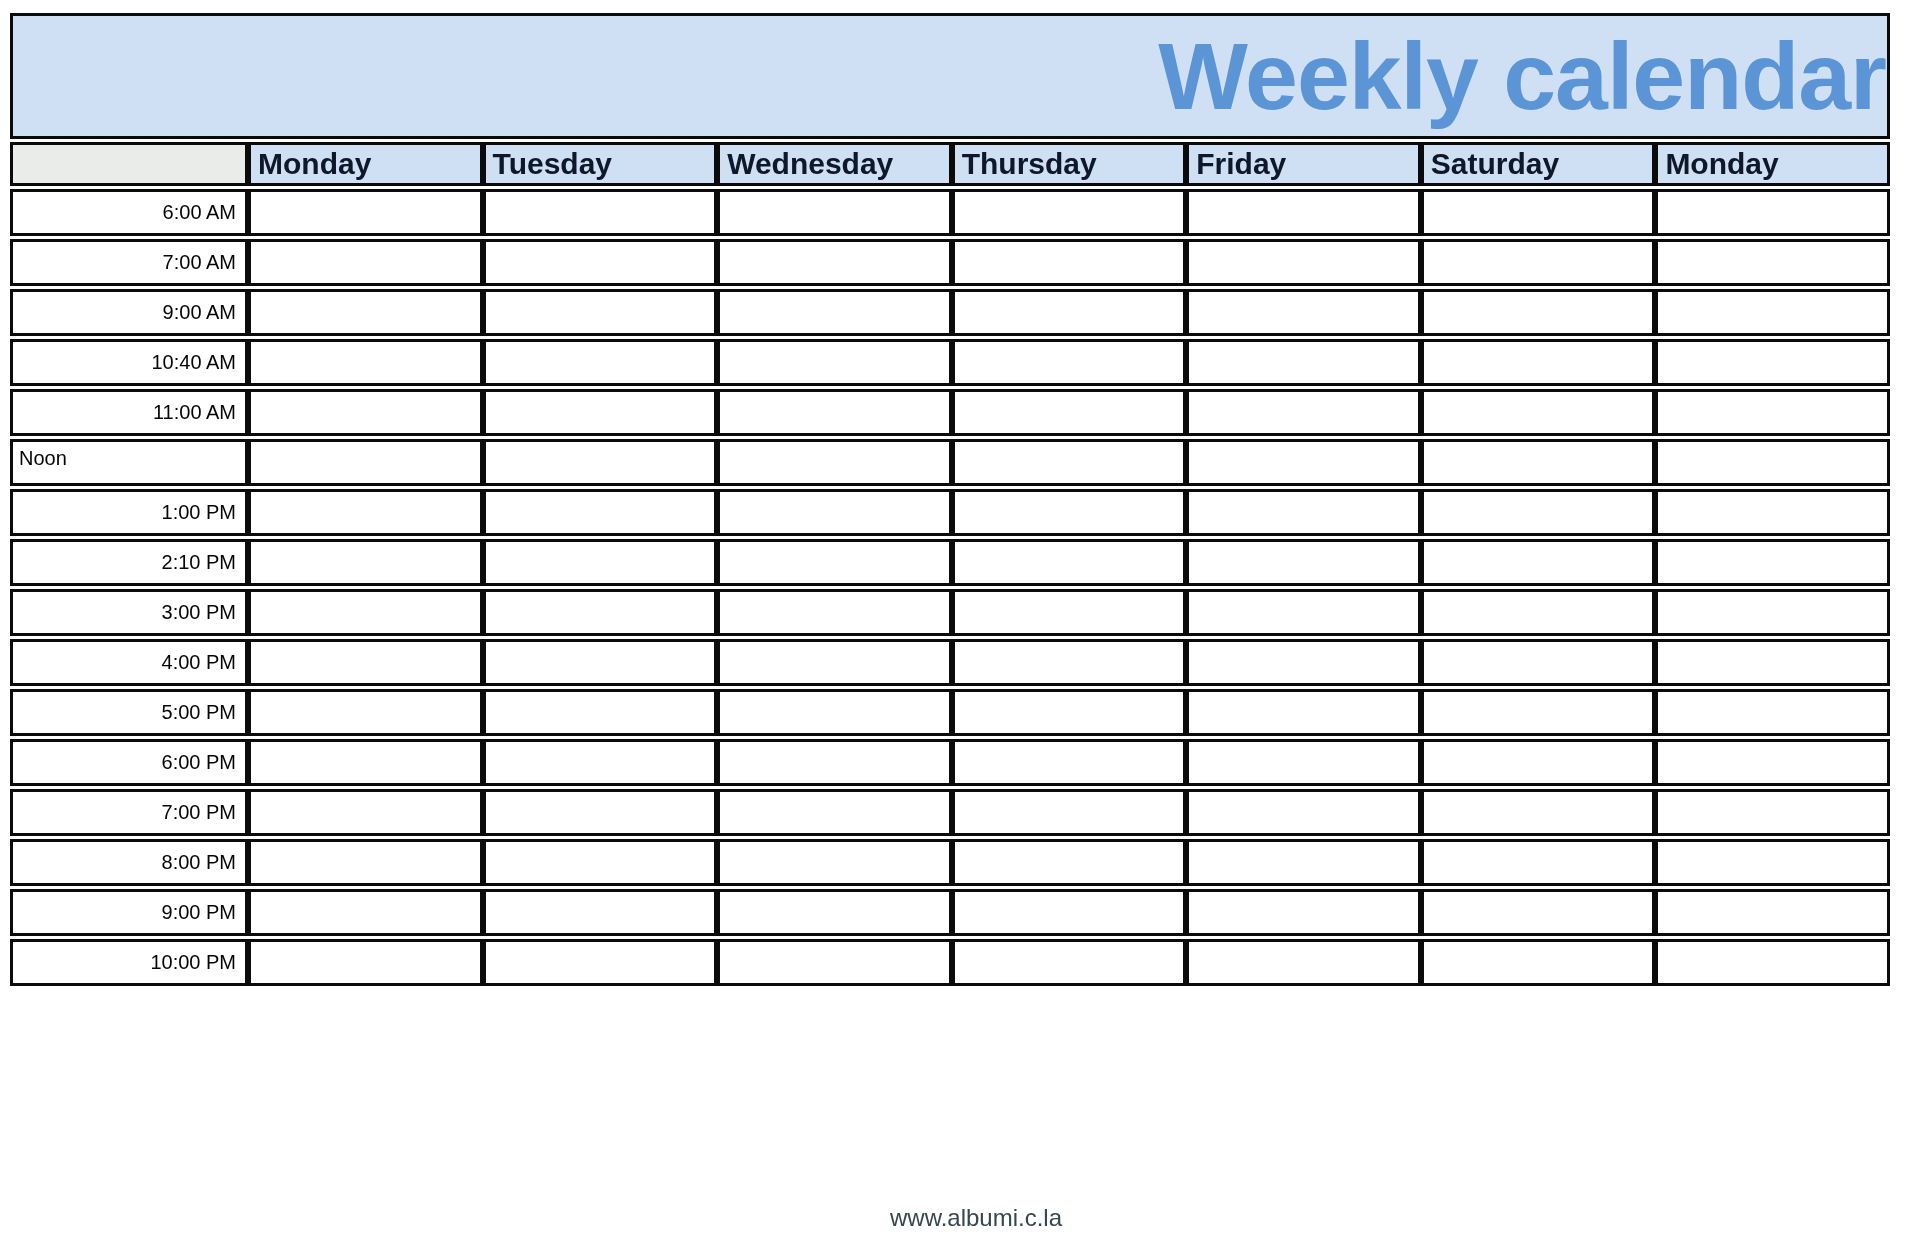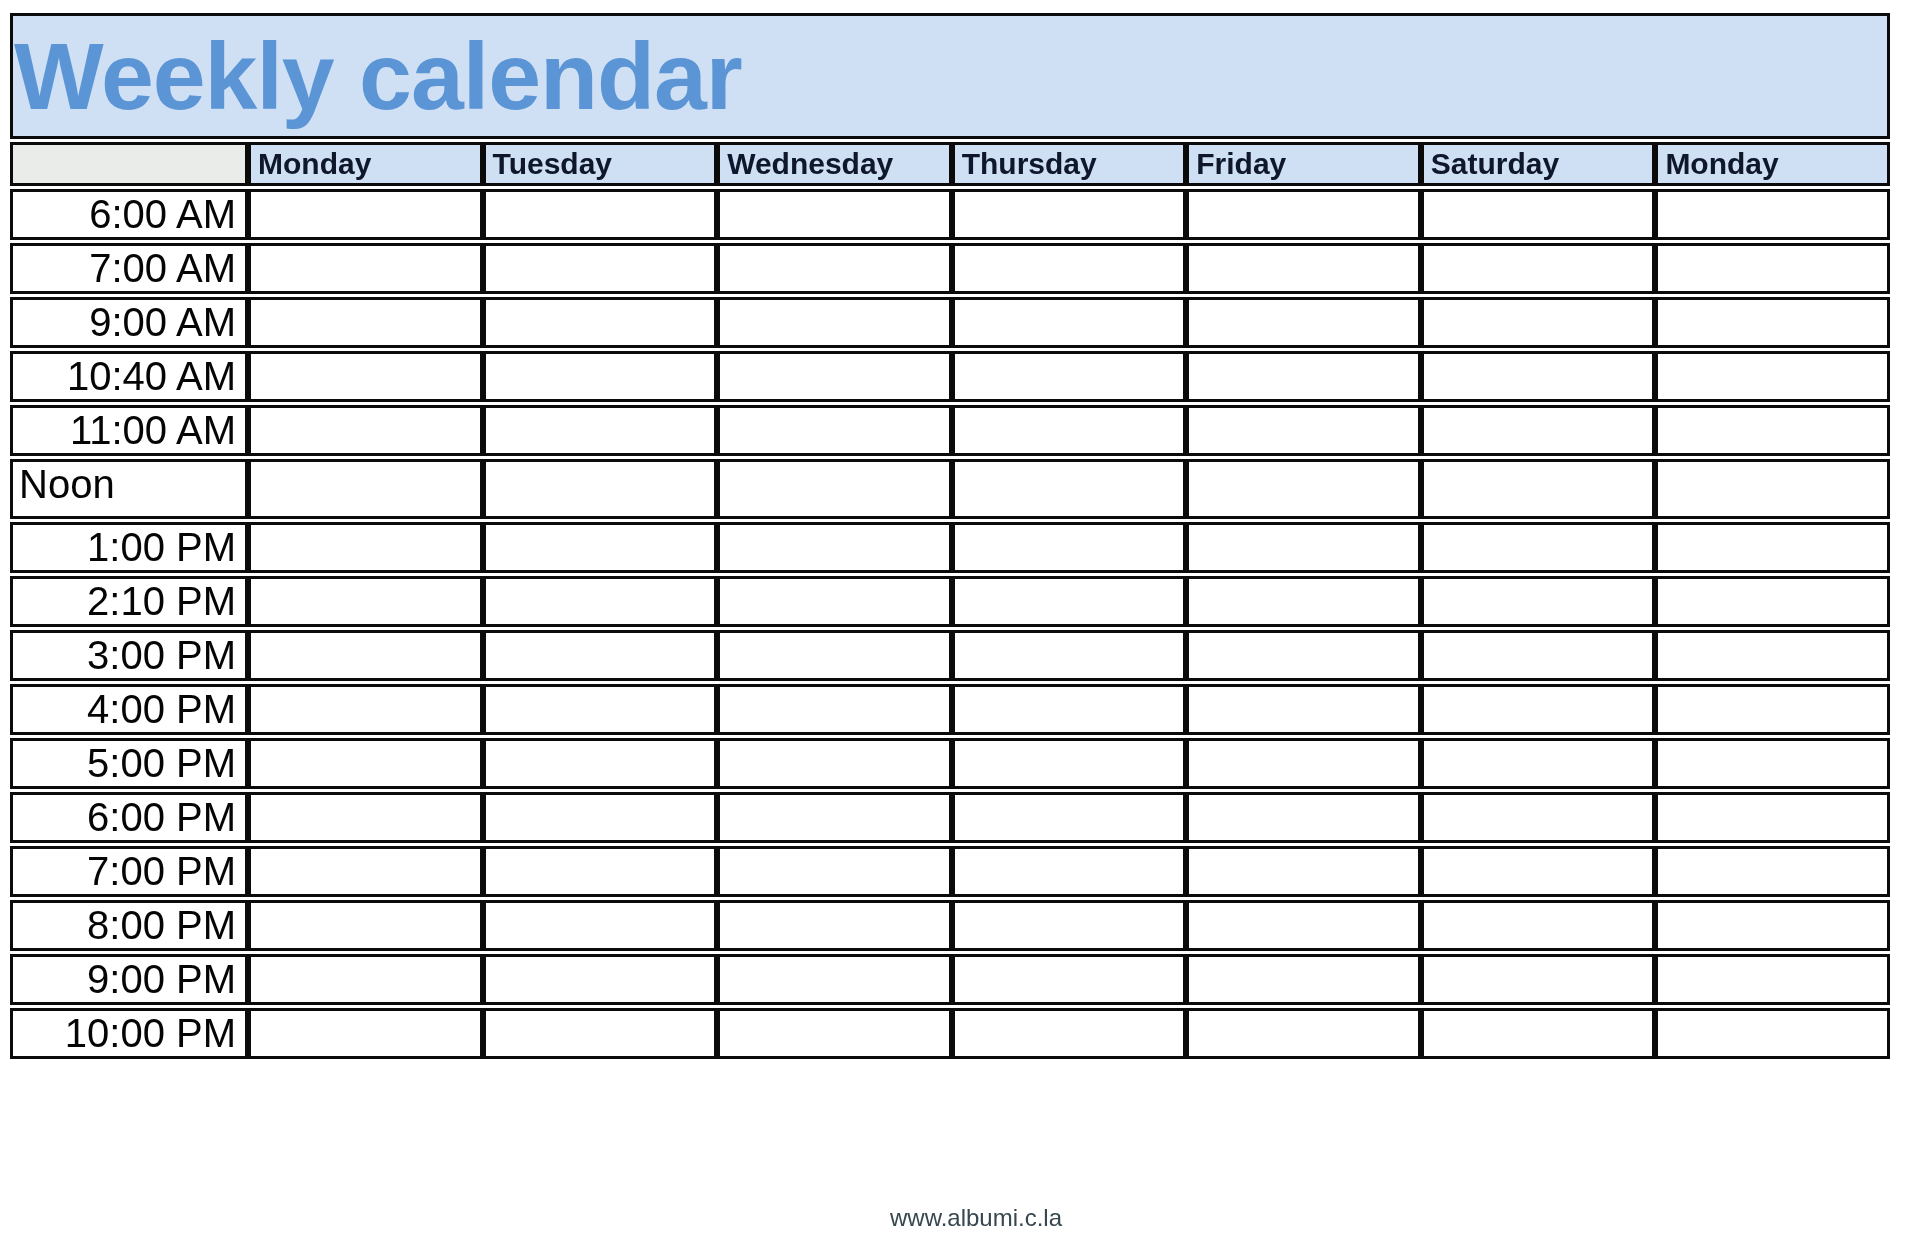--- a/index.html
+++ b/index.html
@@ -31,21 +31,21 @@
     white-space: nowrap;
   }
   col.time-col { width: 238px; }
   .title-cell {
     height: 126px;
     background: #cfe0f5;
     color: #5b95d5;
     font-size: 95px;
     font-weight: bold;
     letter-spacing: -1px;
-    text-align: left;
+    text-align: right;
     vertical-align: middle;
     margin-left: 7px;
   }
   .corner-cell {
     height: 44px;
     background: #e9ece8;
   }
   .day-cell {
     height: 44px;
     background: #cfe0f5;
@@ -53,21 +53,21 @@
     font-size: 30px;
     font-weight: bold;
     text-align: left;
     vertical-align: middle;
     padding: 0 4px 0 7px;
   }
   .time-cell {
     height: 47px;
     background: #ffffff;
     color: #050505;
-    font-size: 40px;
+    font-size: 20px;
     font-weight: 400;
     text-align: right;
     vertical-align: middle;
     padding: 0 9px 0 4px;
   }
   .time-cell.left {
     text-align: left;
     padding: 0 4px 9px 6px;
   }
   .slot-cell {

